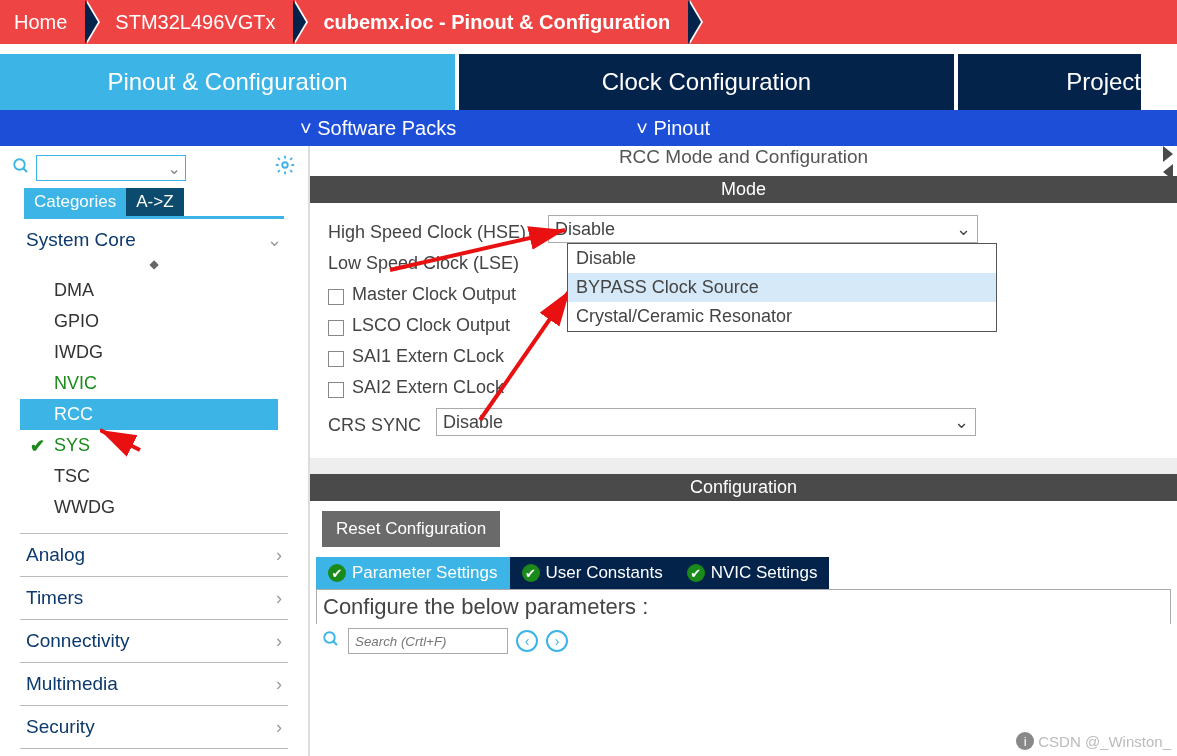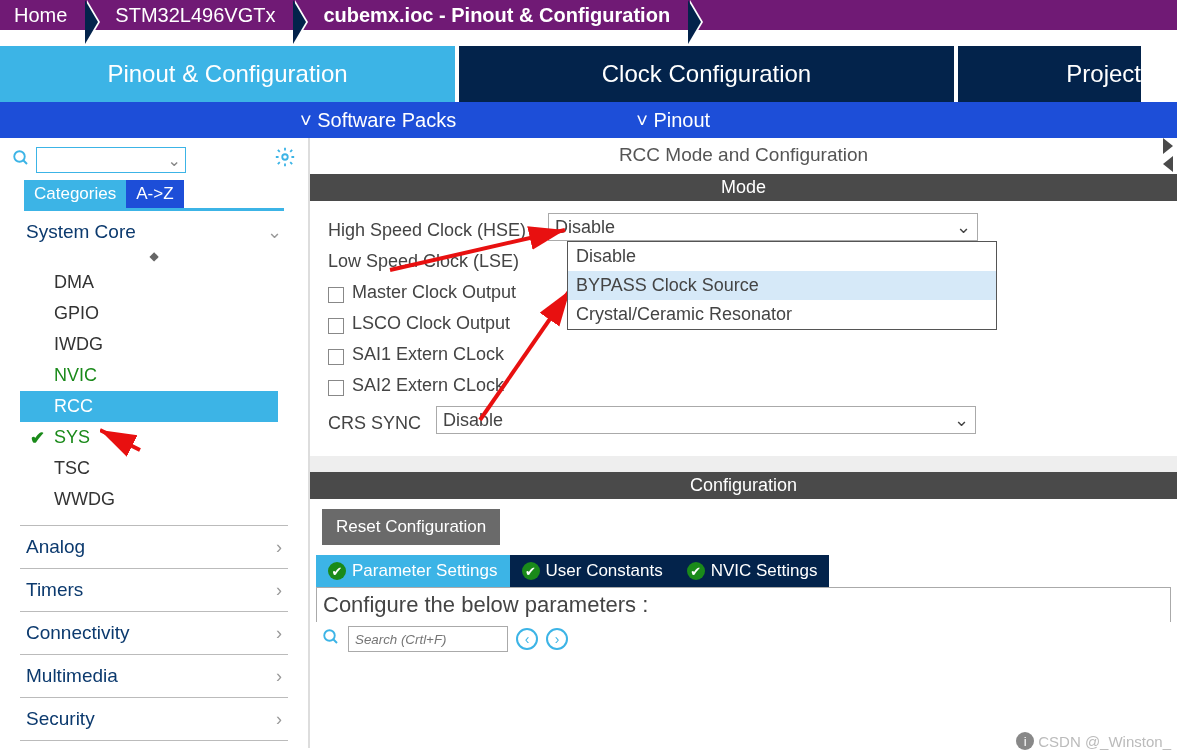--- a/index.html
+++ b/index.html
@@ -1,34 +1,34 @@
 <!DOCTYPE html>
 <html><head>
 <meta charset="utf-8">
 <style>
   * { box-sizing: border-box; margin: 0; padding: 0; font-family: Arial, Helvetica, sans-serif; }
   body { width: 1177px; height: 756px; overflow: hidden; background: #fff; color: #333; position: relative; }
 
   
-  .breadcrumb { background: #701a75; color: #fff; display: flex; align-items: center; height: 30px; font-size: 20px; }
+  .breadcrumb { background: #ef4444; color: #fff; display: flex; align-items: center; height: 44px; font-size: 20px; }
   .crumb { padding: 0 18px 0 30px; height: 100%; display: flex; align-items: center; position: relative; cursor: pointer; }
   .crumb.first { padding-left: 14px; }
   .crumb::after {
     content: ""; position: absolute; right: -13px; top: 0; width: 0; height: 0;
     border-top: 22px solid transparent; border-bottom: 22px solid transparent; border-left: 13px solid #03234b; z-index: 2;
   }
   .crumb::before {
     content: ""; position: absolute; right: -15px; top: 0; width: 0; height: 0;
     border-top: 22px solid transparent; border-bottom: 22px solid transparent; border-left: 13px solid #fff; z-index: 1;
   }
   .crumb.last::after, .crumb.last::before { display: block; }
   .crumb.bold { font-weight: bold; }
 
   
-  .toptabs { display: flex; height: 56px; margin-top: 16px; }
+  .toptabs { display: flex; height: 56px; margin-top: 10px; }
   .toptab { flex: 0 0 auto; display: flex; align-items: center; justify-content: center; font-size: 24px; cursor: pointer; }
   .toptab.active { background: #3cb4e6; color: #fff; width: 455px; }
   .toptab.inactive { background: #03234b; color: #fff; width: 495px; margin-left: 4px; }
   .toptab.third { width: 183px; margin-left: 4px; justify-content: flex-end; padding-right: 0; overflow: hidden; padding-left: 100px;}
 
   
   .subbar { background: #1d4ed8; color: #fff; height: 36px; display: flex; align-items: center; font-size: 20px; }
   .sublink { margin-left: 300px; cursor: pointer; }
   .sublink + .sublink { margin-left: 180px; }
 
@@ -37,35 +37,35 @@
   .leftpane { width: 310px; border-right: 2px solid #ddd; display: flex; flex-direction: column; padding-top: 6px; }
   .rightpane { flex: 1; position: relative; overflow: hidden; }
 
   
   .searchrow { display: flex; align-items: center; padding: 2px 12px 6px 12px; gap: 6px; }
   .searchcombo { border: 1px solid #3cb4e6; width: 150px; height: 26px; display: flex; align-items: center; justify-content: flex-end; padding-right: 4px; color: #888; }
 
   .cattabs { display: flex; border-bottom: 3px solid #3cb4e6; margin: 0 24px; }
   .cattab { padding: 4px 10px; font-size: 17px; cursor: pointer; }
   .cattab.active { background: #3cb4e6; color: #fff; }
-  .cattab.az { background: #1d4ed8; color: #fff; }
+  .cattab.az { background: #0c4a6e; color: #fff; }
 
   .catlist { overflow-y: auto; flex: 1; }
   .catgroup { border-bottom: 1px solid #bbb; margin: 0 20px; }
   .catheader { color: #0c3a6e; font-size: 19px; padding: 10px 6px; display: flex; justify-content: space-between; align-items: center; cursor: pointer; }
   .catheader .chevron { color: #999; font-size: 18px; }
   .centersort { text-align: center; color: #666; font-size: 12px; margin-top: -4px; }
   .catitems { padding: 4px 0 10px 0; }
   .periph { font-size: 18px; padding: 5px 2px 5px 34px; cursor: pointer; color: #333; position: relative; }
   .periph.green { color: #1a8a1a; }
   .periph.selected { background: #3cb4e6; color: #fff; padding-left: 34px; margin-right: 10px; }
   .periph .check { position: absolute; left: 10px; color: #1a8a1a; font-weight: bold; }
 
   
-  .righthead { text-align: center; font-size: 19px; color: #555; padding: 6px 0 8px; }
+  .righthead { text-align: center; font-size: 19px; color: #555; padding: 0 0 8px; }
   .darkbar { background: #4a4a4a; color: #fff; text-align: center; font-size: 18px; padding: 3px 0; }
   .modebody { padding: 12px 18px; font-size: 18px; color: #444; }
   .moderow { display: flex; align-items: flex-end; margin-bottom: 10px; position: relative; }
   .modelabel { width: 220px; }
   .modelabel.short { width: 108px; }
   .modeselect { flex: 1; max-width: 430px; border: 1px solid #aaa; height: 28px; display: flex; align-items: center; justify-content: space-between; padding: 0 6px; color: #444; cursor: pointer; }
   .checkbox { width: 16px; height: 16px; border: 1px solid #888; margin-right: 8px; display: inline-block; vertical-align: middle; cursor: pointer; }
   .dropdown { position: absolute; left: 239px; top: 28px; width: 430px; border: 1px solid #555; background: #fff; z-index: 10; }
   .ddopt { padding: 4px 8px; font-size: 18px; cursor: pointer; }
   .ddopt.hover { background: #d6e9f8; }

